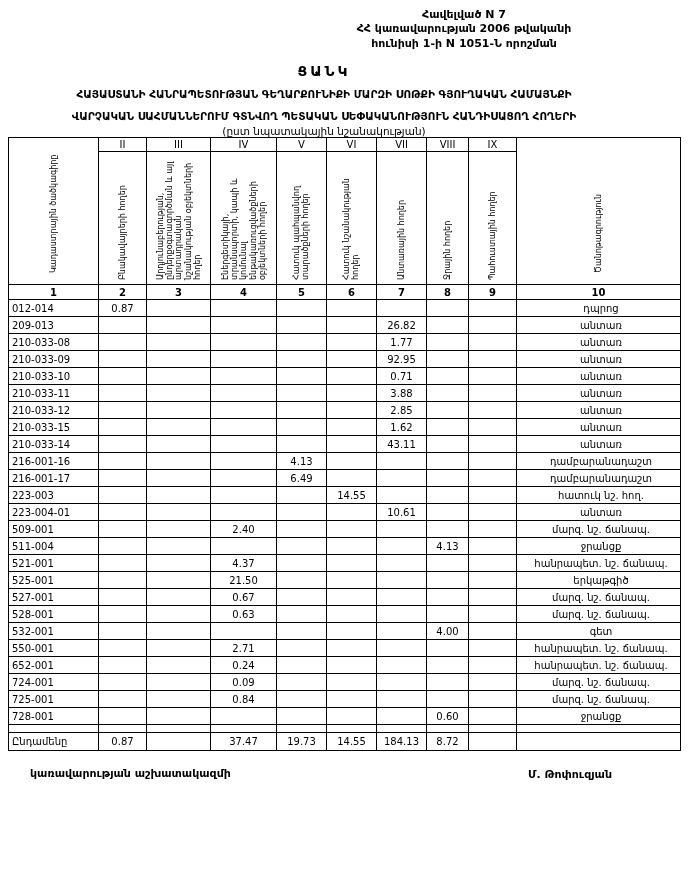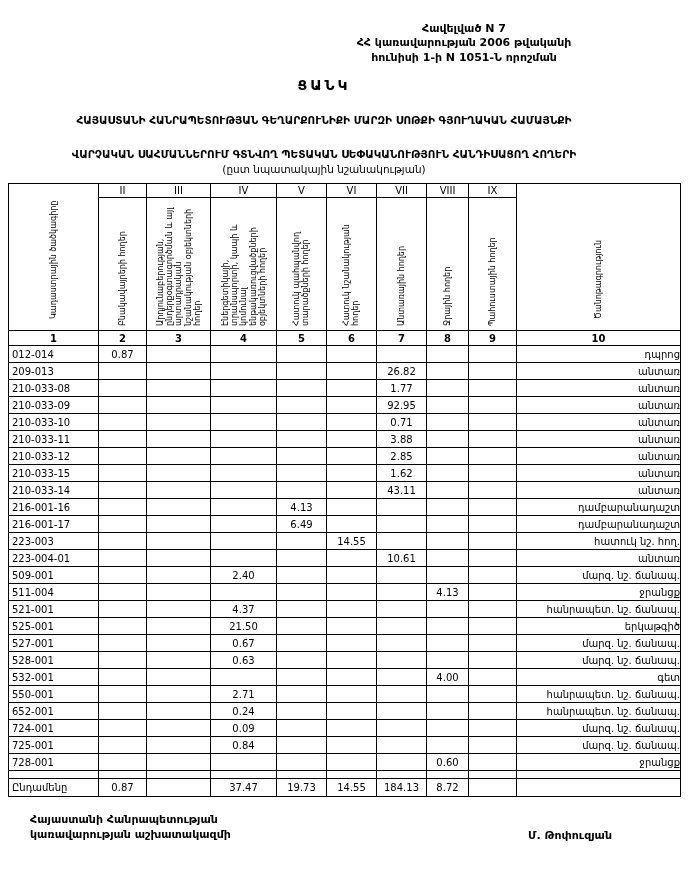--- a/index.html
+++ b/index.html
@@ -4,21 +4,21 @@
 <style>
   * { box-sizing: border-box; margin: 0; padding: 0; }
   html, body { background: #ffffff; }
   body {
     width: 689px; height: 873px;
     font-family: "DejaVu Sans", sans-serif;
     color: #000;
     position: relative;
     overflow: hidden;
   }
-  .page { width: 648px; height: 873px; padding: 22px 8px 0 8px; }
+  .page { width: 648px; height: 873px; padding: 8px 8px 0 8px; }
 
   .appendix {
     margin-left: auto;
     width: 340px;
     margin-right: 6px;
     text-align: center;
     font-weight: bold;
     font-size: 11px;
     line-height: 1.3;
   }
@@ -27,27 +27,27 @@
     font-weight: bold;
     font-size: 14px;
     letter-spacing: 3px;
     margin-top: 12px;
   }
   .subtitle {
     text-align: center;
     font-weight: bold;
     font-size: 10.5px;
     line-height: 1.35;
-    margin-top: 20px;
+    margin-top: 8px;
   }
   .subnote {
     text-align: center;
     font-size: 10.5px;
     margin-top: 2px;
-    margin-bottom: 8px;
+    margin-bottom: 0;
   }
 
   table.grid {
     border-collapse: collapse;
     table-layout: fixed;
     width: 672px;
   }
   table.grid td {
     border: 1px solid #000;
     font-size: 10px;
@@ -67,21 +67,21 @@
     transform: rotate(180deg);
     font-size: 8px;
     line-height: 1.15;
     height: 126px;
     text-align: left;
   }
   td.colnum { height: 15px; text-align: center; font-weight: bold; font-size: 10.5px; }
   tr.data-row td { height: 17px; }
   td.code { text-align: left; padding-left: 3px; font-size: 10.5px; }
   td.num  { text-align: center; font-size: 10.5px; }
-  td.note { text-align: right; padding-left: 5px; font-size: 10px; }
+  td.note { text-align: center; padding-left: 5px; font-size: 10px; }
   tr.spacer-row td { height: 8px; }
   tr.total-row td { height: 18px; }
 
   .footer {
     display: flex;
     justify-content: space-between;
     align-items: flex-end;
     margin-top: 16px;
     padding: 0 28px 0 22px;
   }
@@ -476,19 +476,18 @@
           <td class="num">184.13</td>
           <td class="num">8.72</td>
           <td class="num"></td>
           <td class="note"></td>
         </tr>
       </tbody>
   </table>
 
   <div class="footer">
     <div class="footer-left">
-      <div>Հայաստանի Հանրապետության</div>
       <div>կառավարության աշխատակազմի</div>
     </div>
     <div class="footer-right">Մ. Թոփուզյան</div>
   </div>
 
 </div>
 
 </body></html>

